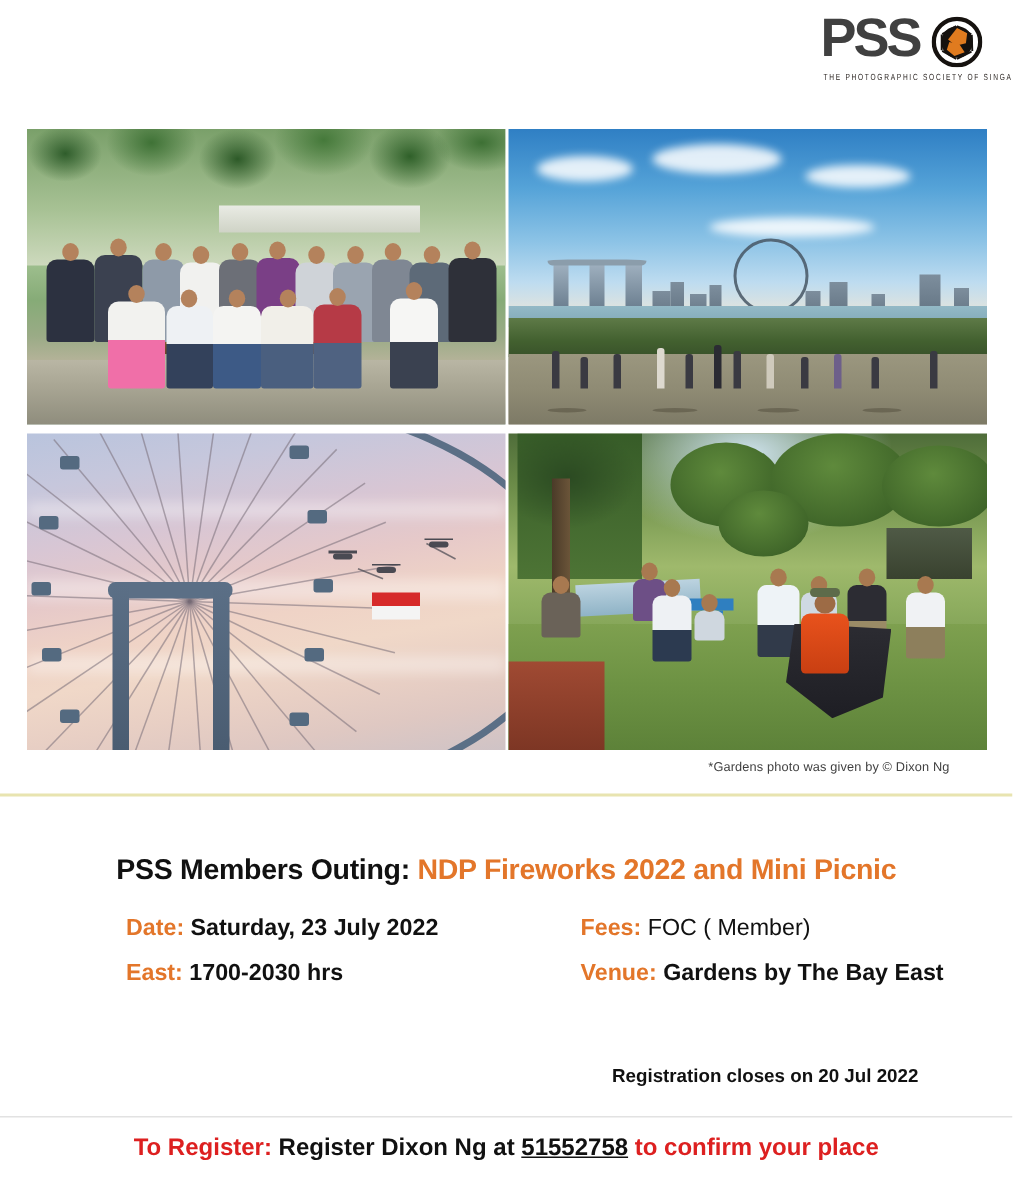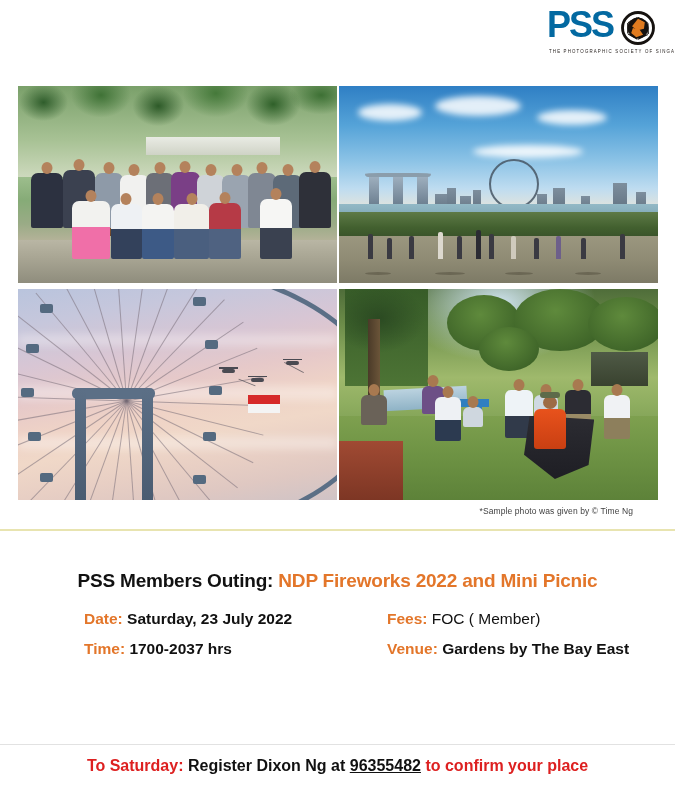--- a/index.html
+++ b/index.html
@@ -36,21 +36,21 @@
     width: 120px;
   }
   .logo-pss {
     position: absolute;
     left: 8px;
     top: -2px;
     font-family: "Liberation Sans", sans-serif;
     font-weight: bold;
     font-size: 36px;
     letter-spacing: -2px;
-    color: #0369a1;
+    color: #404040;
     line-height: 38px;
   }
   .logo-aperture {
     position: absolute;
     right: 4px;
     top: 3px;
     width: 34px;
     height: 34px;
   }
   .logo-tag {
@@ -616,54 +616,55 @@
         <span class="hd"></span>
       </div>
     <div class="pp2" style="left:83%; top:50%; width:26px; height:44px; background:linear-gradient(180deg,#f0f2f4 0 52%,#8d7f5c 52%);">
         <span class="hd"></span>
       </div>
     <div class="chair"></div>
     <div class="orangeman"></div>
   </div>
 </div>
 
-<div class="credit">*Sample photo was given by © Time Ng</div>
+<div class="credit">*Gardens photo was given by © Dixon Ng</div>
 
 <div class="rule-gold"></div>
 <div class="rule-grey"></div>
 
 <div class="title">
   <span class="blk">PSS Members Outing:</span>
   <span class="org">NDP Fireworks 2022 and Mini Picnic</span>
 </div>
 
 <div class="details">
 
   <div class="col-left">
     <div class="drow">
       <span class="lbl">Date:</span>
       <span class="val-b">Saturday, 23 July 2022</span>
     </div>
     <div class="drow">
-      <span class="lbl">Time:</span>
-      <span class="val-b">1700-2037 hrs</span>
+      <span class="lbl">East:</span>
+      <span class="val-b">1700-2030 hrs</span>
     </div>
   </div>
 
   <div class="col-right">
     <div class="drow">
       <span class="lbl">Fees:</span>
       <span class="val-n">FOC ( Member)</span>
     </div>
     <div class="drow">
       <span class="lbl">Venue:</span>
       <span class="val-b">Gardens  by The Bay East</span>
     </div>
   </div>
 
+  <div class="regline">Registration closes on  20 Jul 2022</div>
 </div>
 
 <div class="cta">
-  <span class="red">To Saturday:</span>
+  <span class="red">To Register:</span>
   <span class="blk">Register Dixon Ng at</span>
-  <span class="num">96355482</span>
+  <span class="num">51552758</span>
   <span class="red">to confirm your place</span>
 </div>
 
 </body></html>

